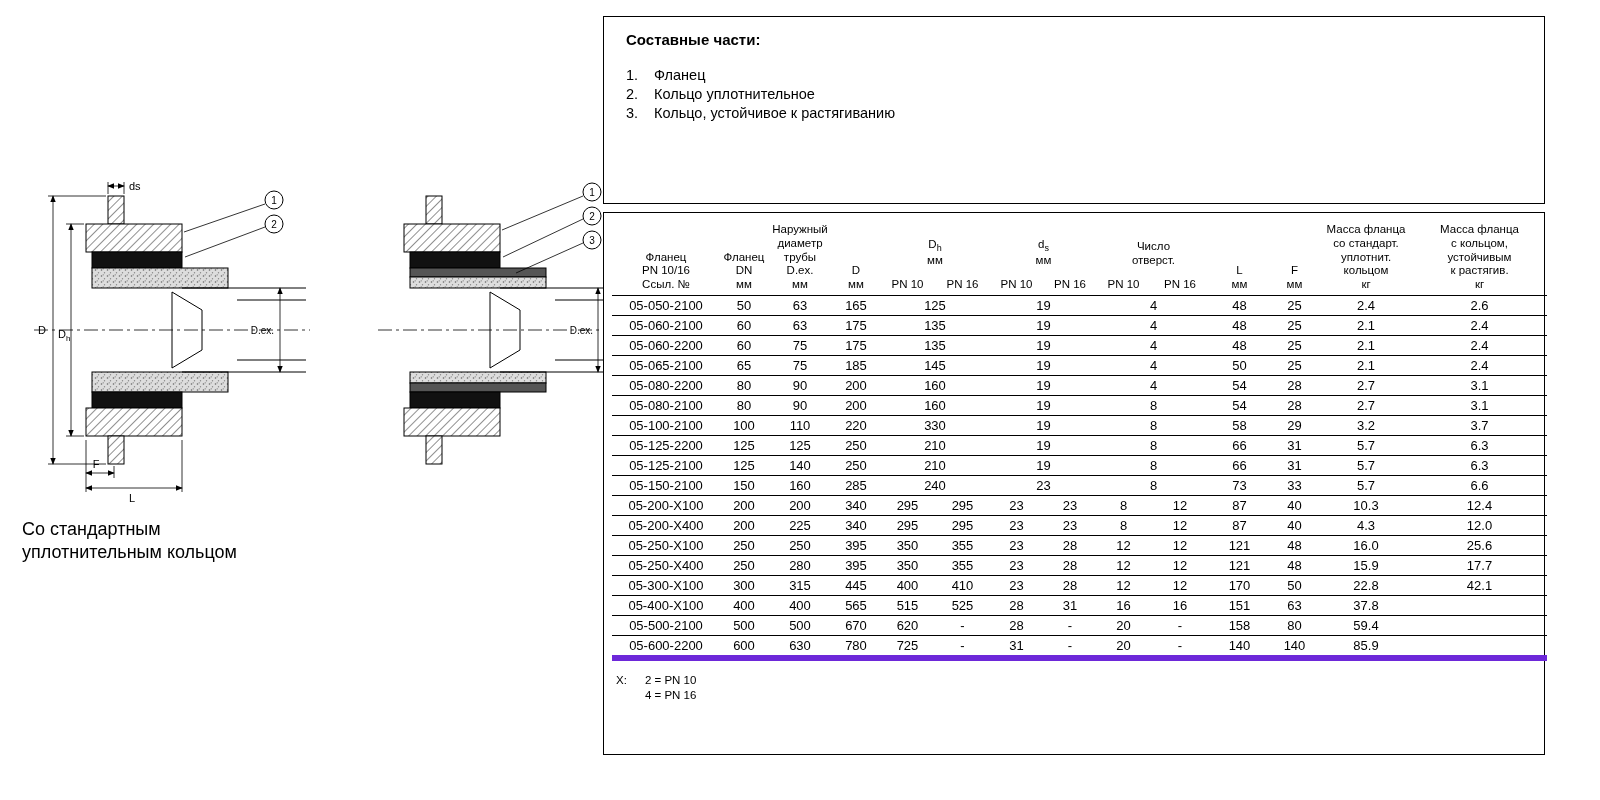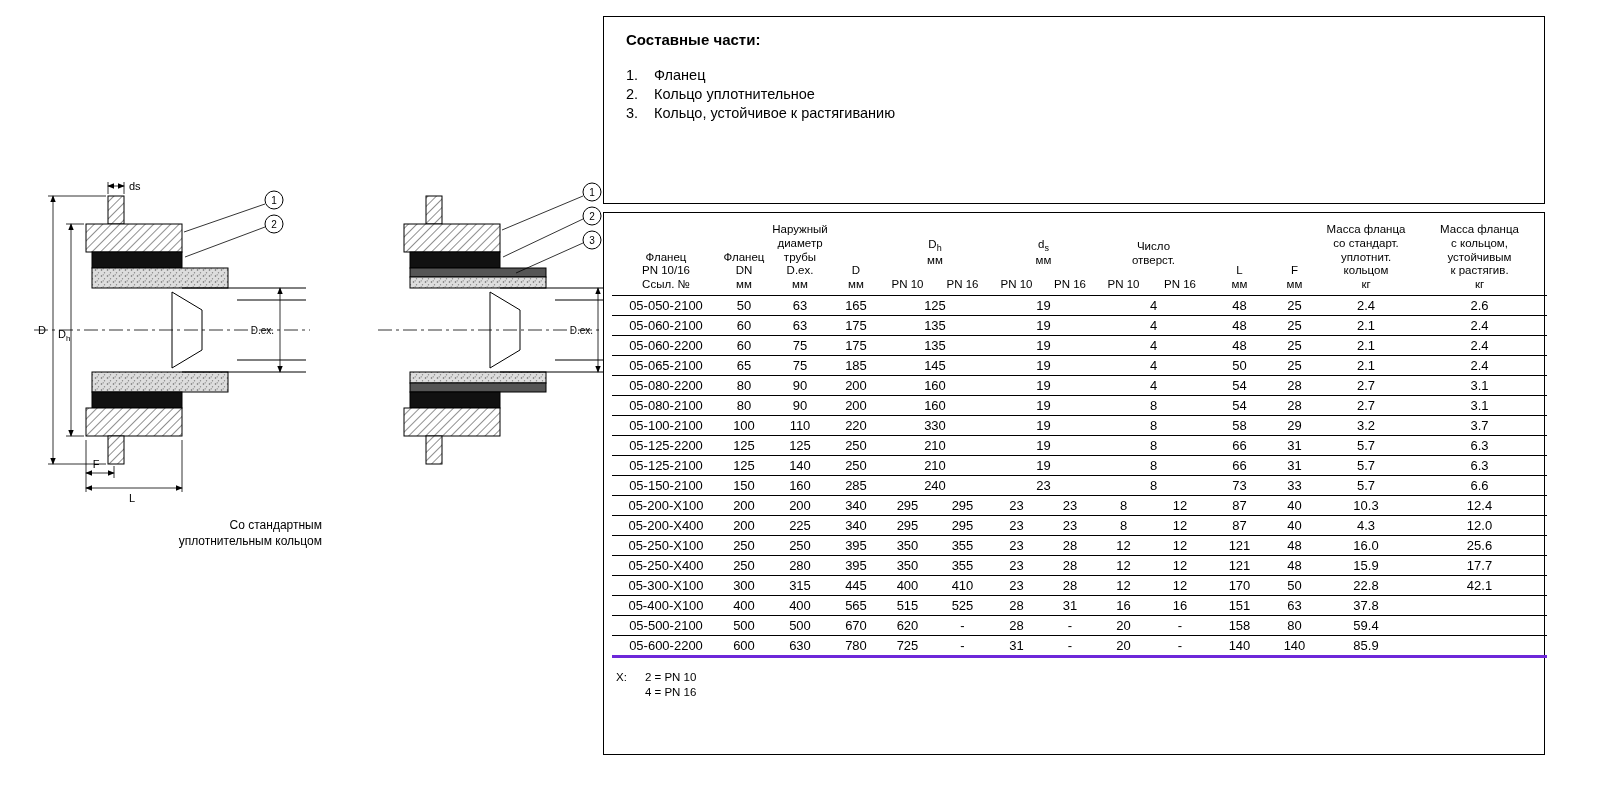--- a/index.html
+++ b/index.html
@@ -13,39 +13,39 @@
   
   #components-box { left:603px; top:16px; width:942px; height:188px; padding:14px 22px; }
   #components-title { margin:0 0 18px 0; font-size:15px; font-weight:bold; }
   .comp-item { display:flex; font-size:14.5px; line-height:19px; }
   .comp-item .num { width:28px; flex:0 0 28px; }
 
   
   #drawings { position:absolute; left:22px; top:160px; display:flex; gap:48px; }
   figure { margin:0; }
   figcaption {
-    white-space:pre-line; text-align:right; font-size:12px; line-height:1.3;
+    white-space:pre-line; text-align:left; font-size:18px; line-height:1.3;
     margin-top:4px; color:#000;
   }
   svg text { font-family:"Liberation Sans", sans-serif; fill:#000; }
 
   
   #table-box { left:603px; top:212px; width:942px; height:543px; padding:8px 8px 0 8px; }
   table { width:100%; border-collapse:collapse; table-layout:fixed; }
   thead th {
     font-weight:normal; font-size:11.5px; line-height:1.2; vertical-align:bottom;
     white-space:pre-line; text-align:center; padding:2px 1px 3px;
   }
   thead th.grp { padding-bottom:0; }
   sub { font-size:9px; }
   tbody td {
     border-top:1px solid #000; font-size:13px; text-align:center;
     height:19px; padding:0 2px; overflow:hidden;
   }
-  tbody tr:last-child td { border-bottom:3px solid #6d28d9; }
+  tbody tr:last-child td { border-bottom:6px solid #6d28d9; }
   .footnote { display:flex; gap:18px; font-size:11.5px; line-height:15px; margin:12px 0 0 4px; }
 </style>
 </head>
 <body>
 
 <div id="drawings">
 
   <figure>
     <svg width="300" height="350" viewBox="0 0 300 350">
       <defs>

